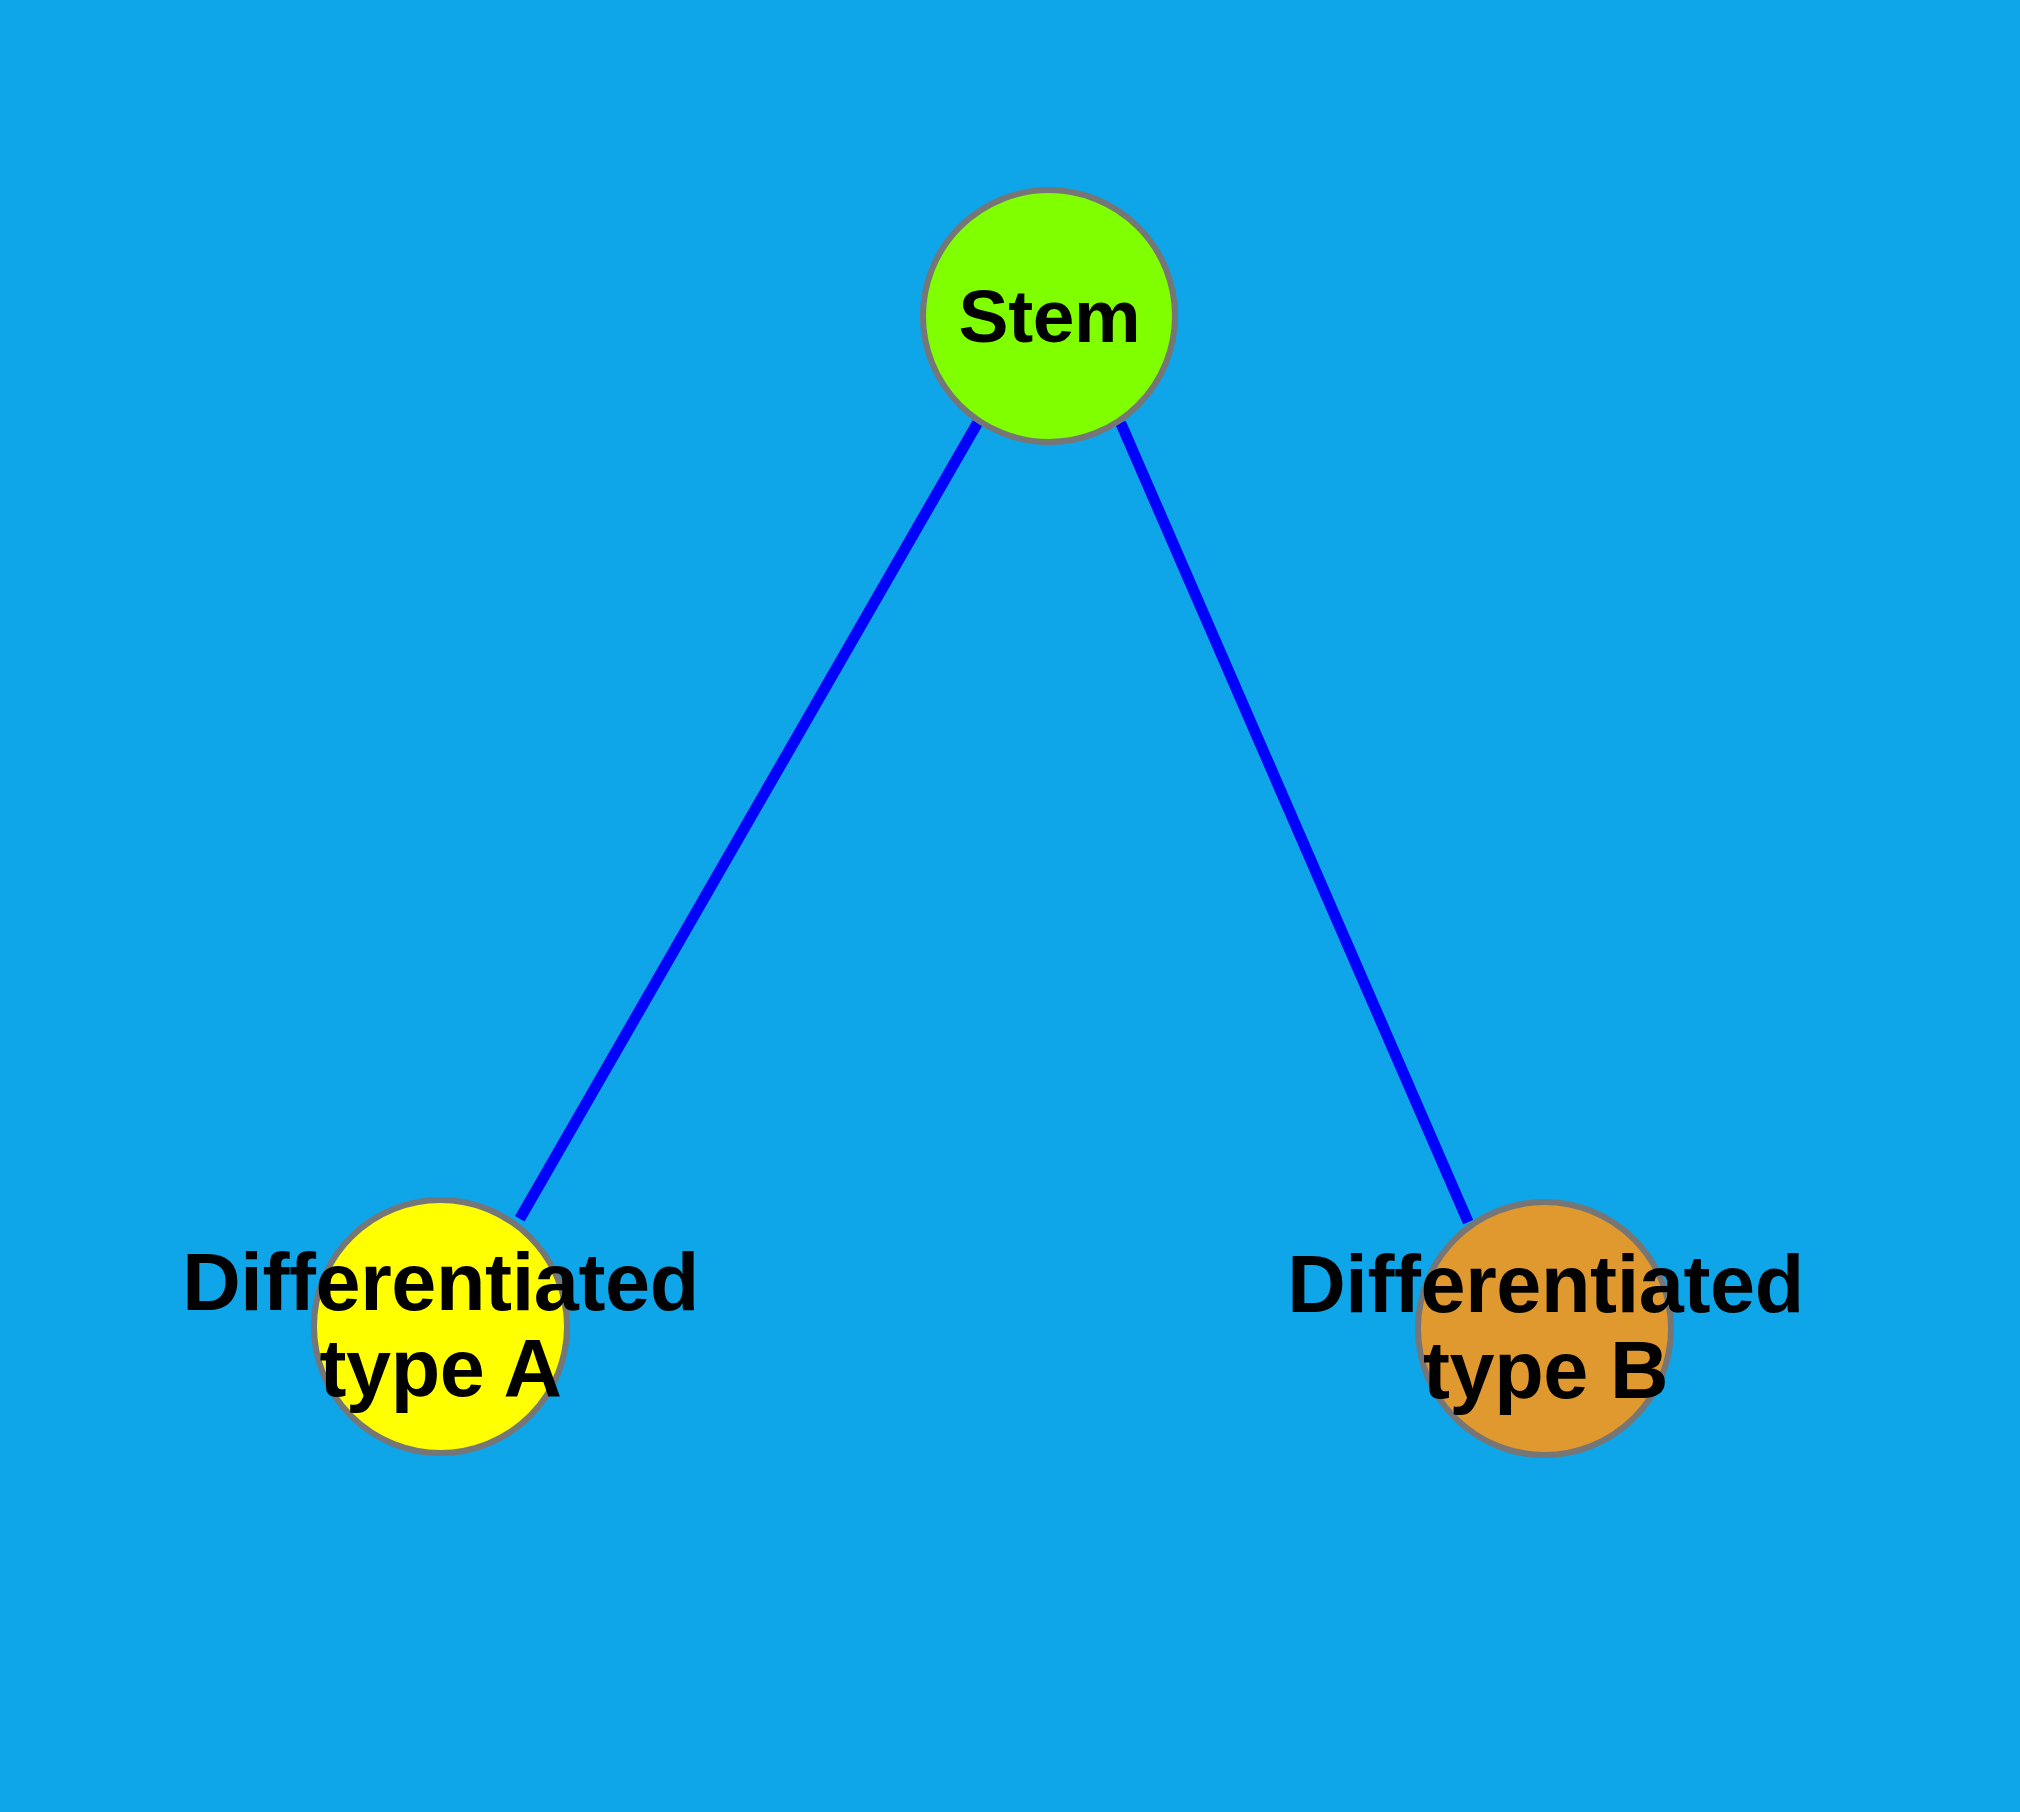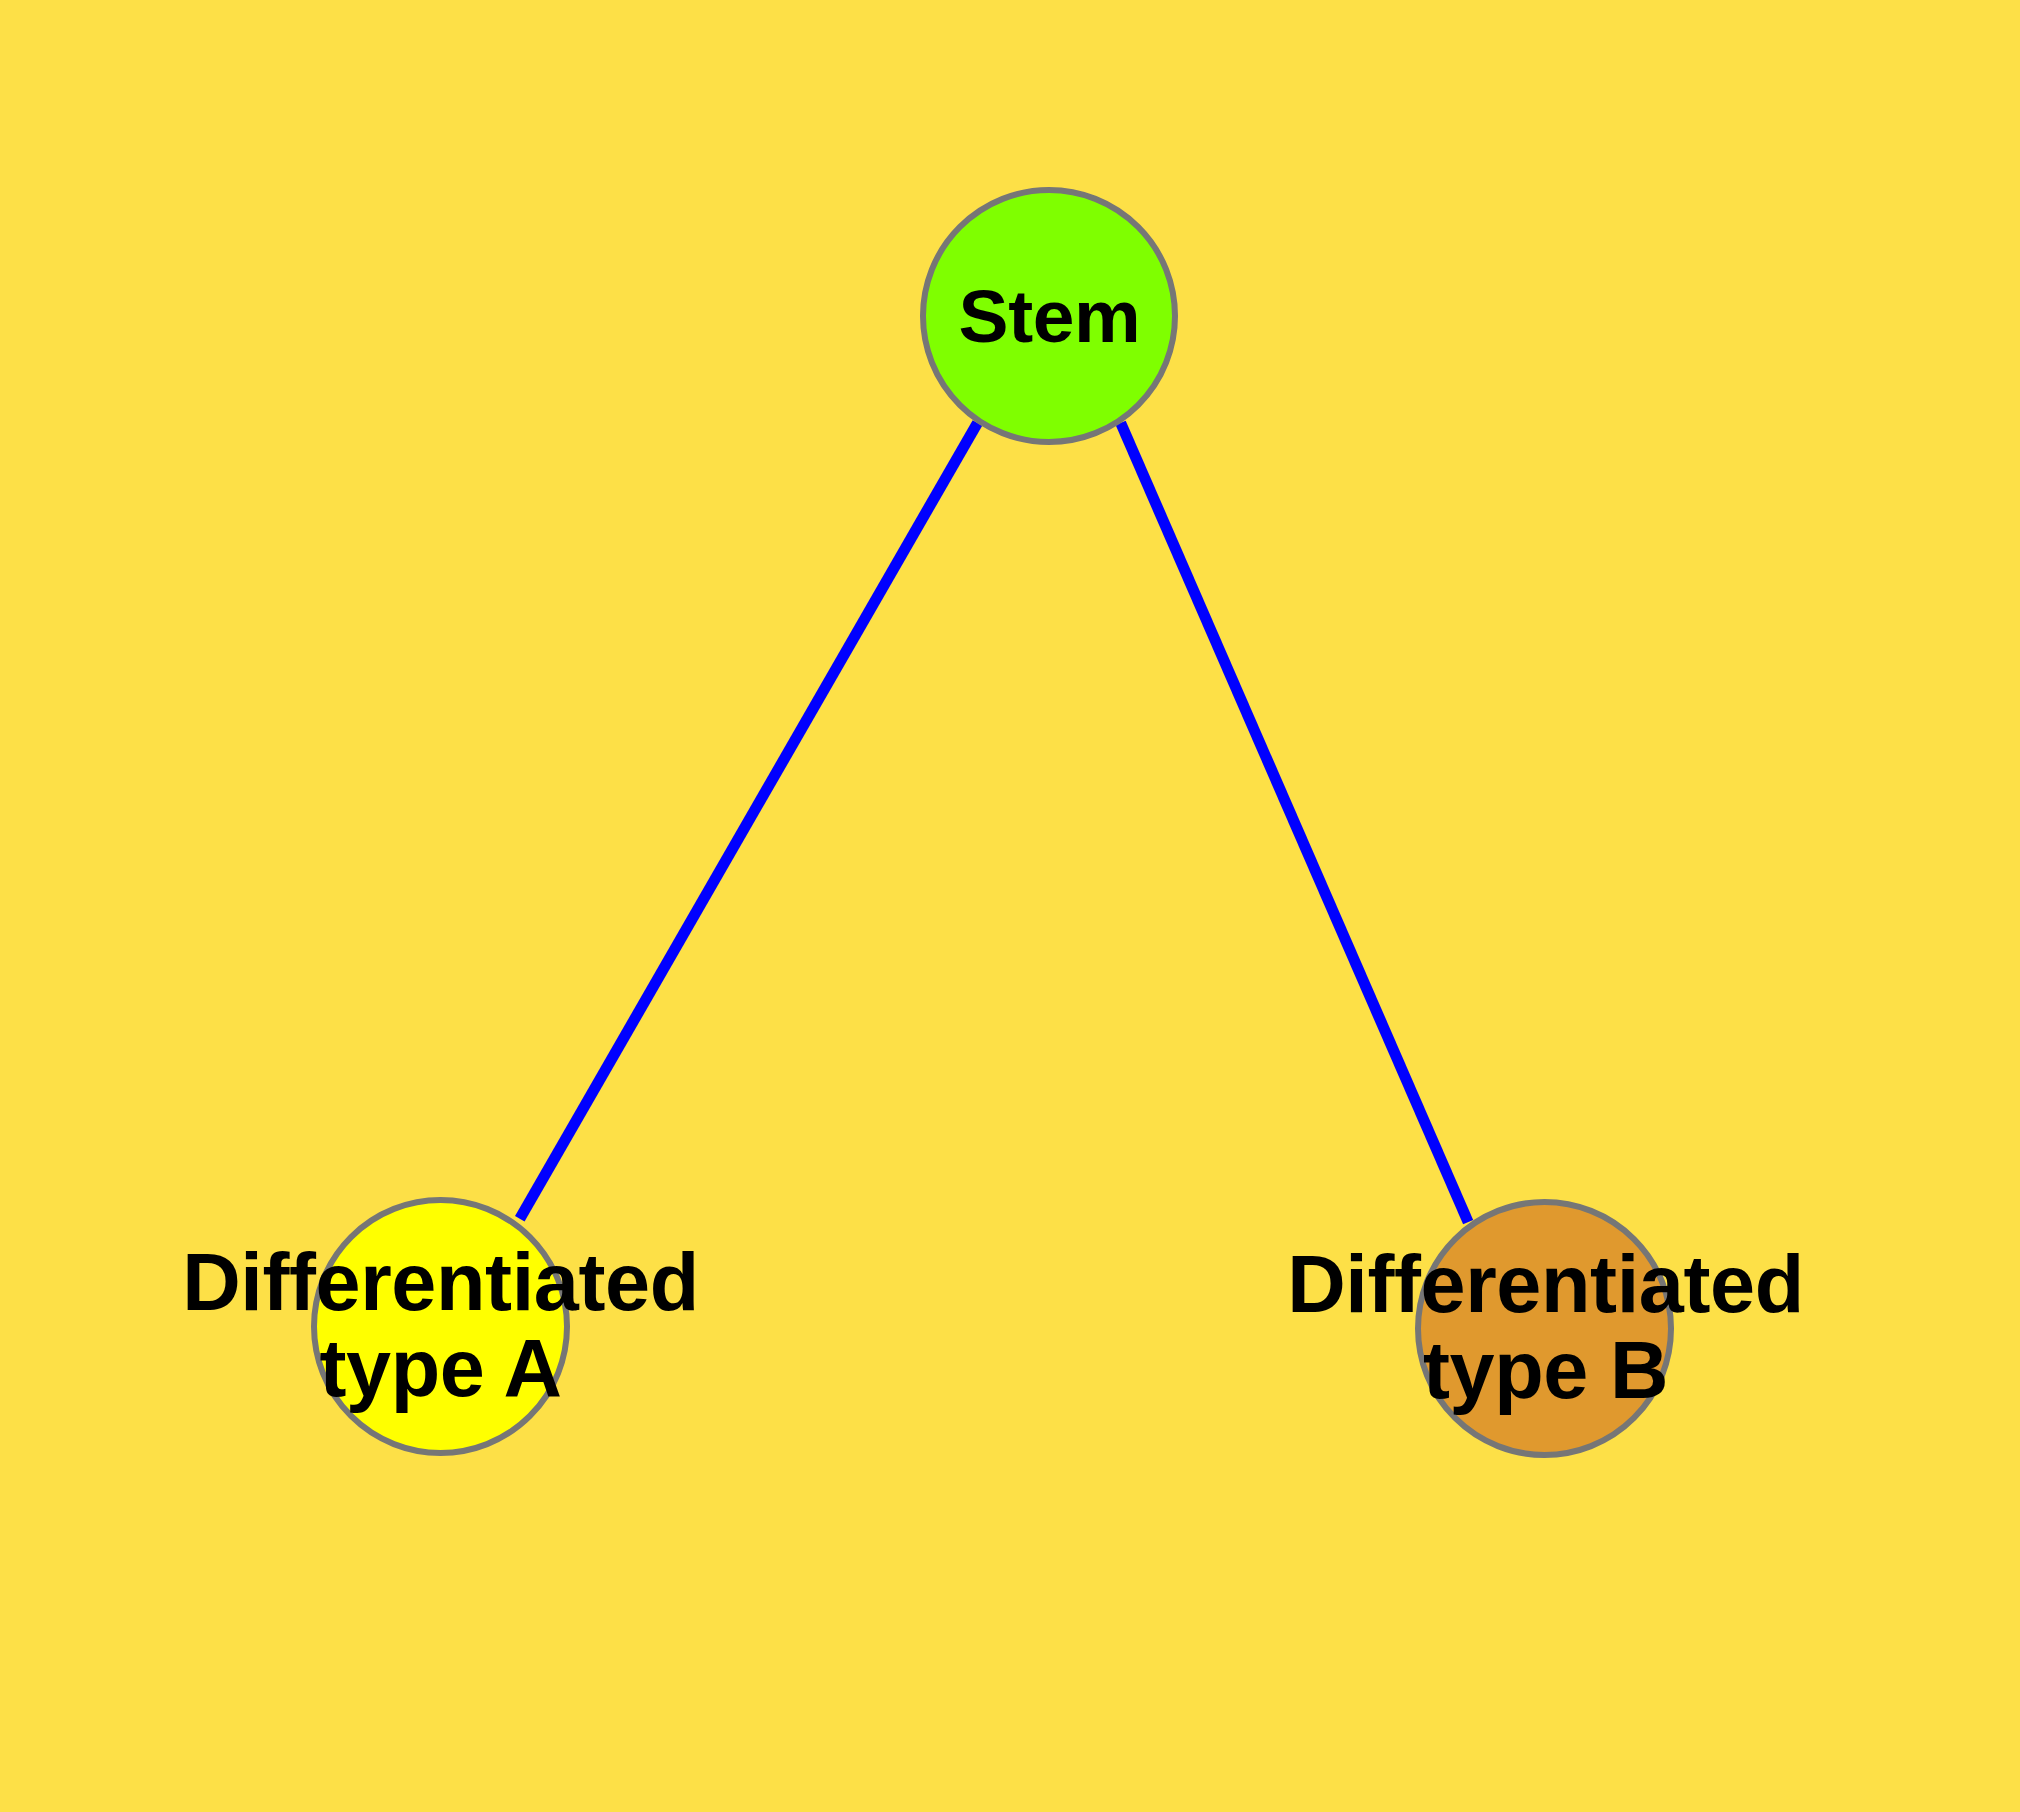--- a/index.html
+++ b/index.html
@@ -46,21 +46,21 @@
   .label-stem {
     font-size: 75px;
   }
   .label-leaf {
     font-size: 81px;
   }
 </style>
 </head>
 <body>
 
-<div id="graph-canvas" style="background: #fde047;">
+<div id="graph-canvas" style="background: #0ea5e9;">
 
   <svg id="edge-layer" viewBox="0 0 2384 2138">
     <line class="graph-edge" stroke="#0000ff" stroke-width="13" stroke-linecap="butt" x1="1153" y1="499" x2="613" y2="1438"></line>
     <line class="graph-edge" stroke="#0000ff" stroke-width="13" stroke-linecap="butt" x1="1322" y1="499" x2="1732" y2="1442"></line>
   </svg>
 
   <div class="node" id="node-stem" style="left: 920px; top: 187px; width: 258px; height: 258px; background: rgb(127, 255, 0); border-color: rgb(118, 118, 118);"></div>
   <div class="node" id="node-diff-a" style="left: 311px; top: 1197px; width: 259px; height: 259px; background: rgb(255, 255, 0); border-color: rgb(118, 118, 118);"></div>
   <div class="node" id="node-diff-b" style="left: 1415px; top: 1199px; width: 259px; height: 259px; background: rgb(224, 153, 46); border-color: rgb(118, 118, 118);"></div>
 

